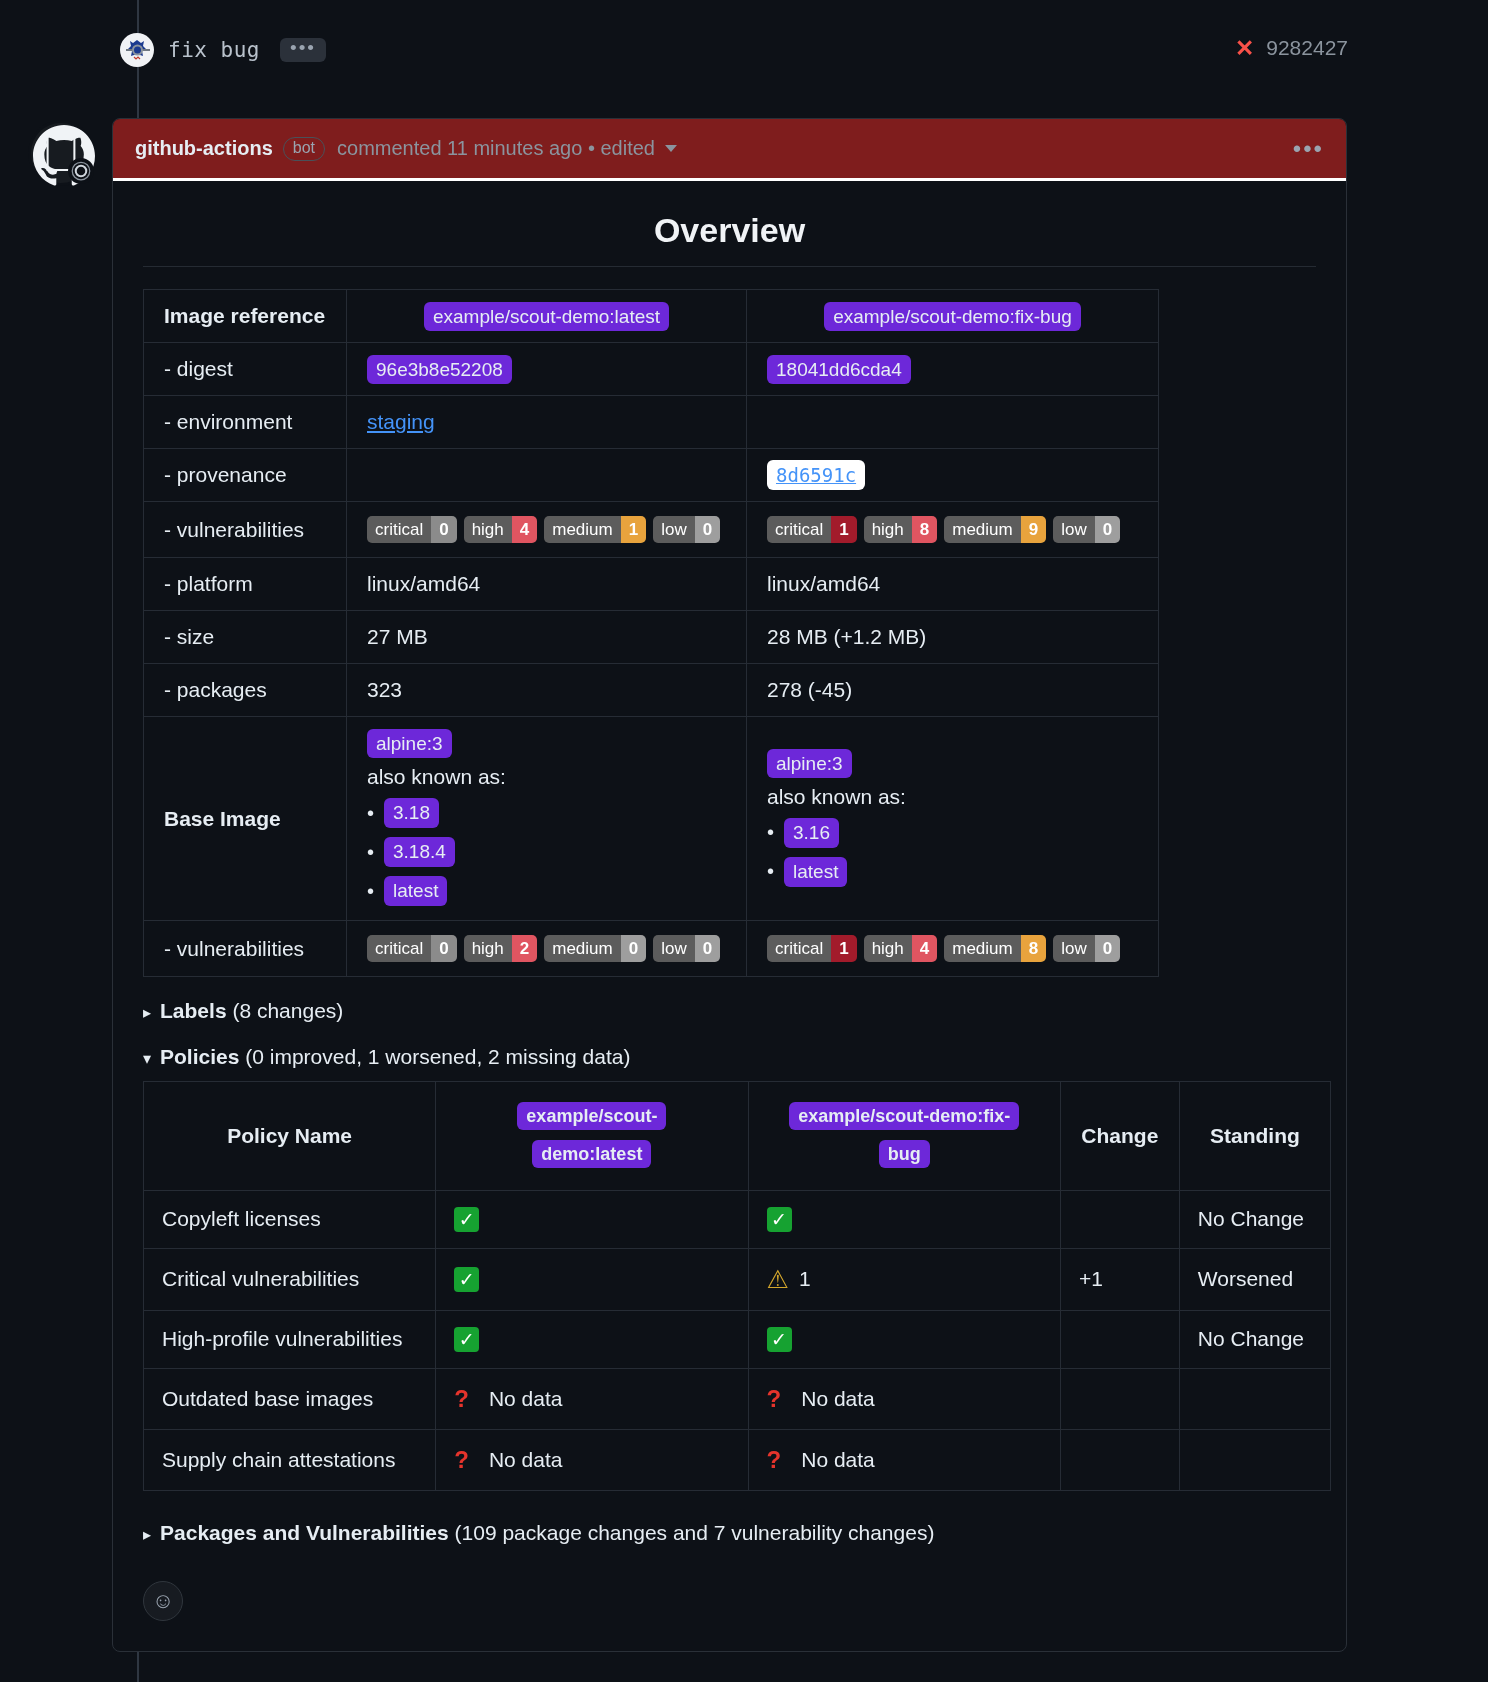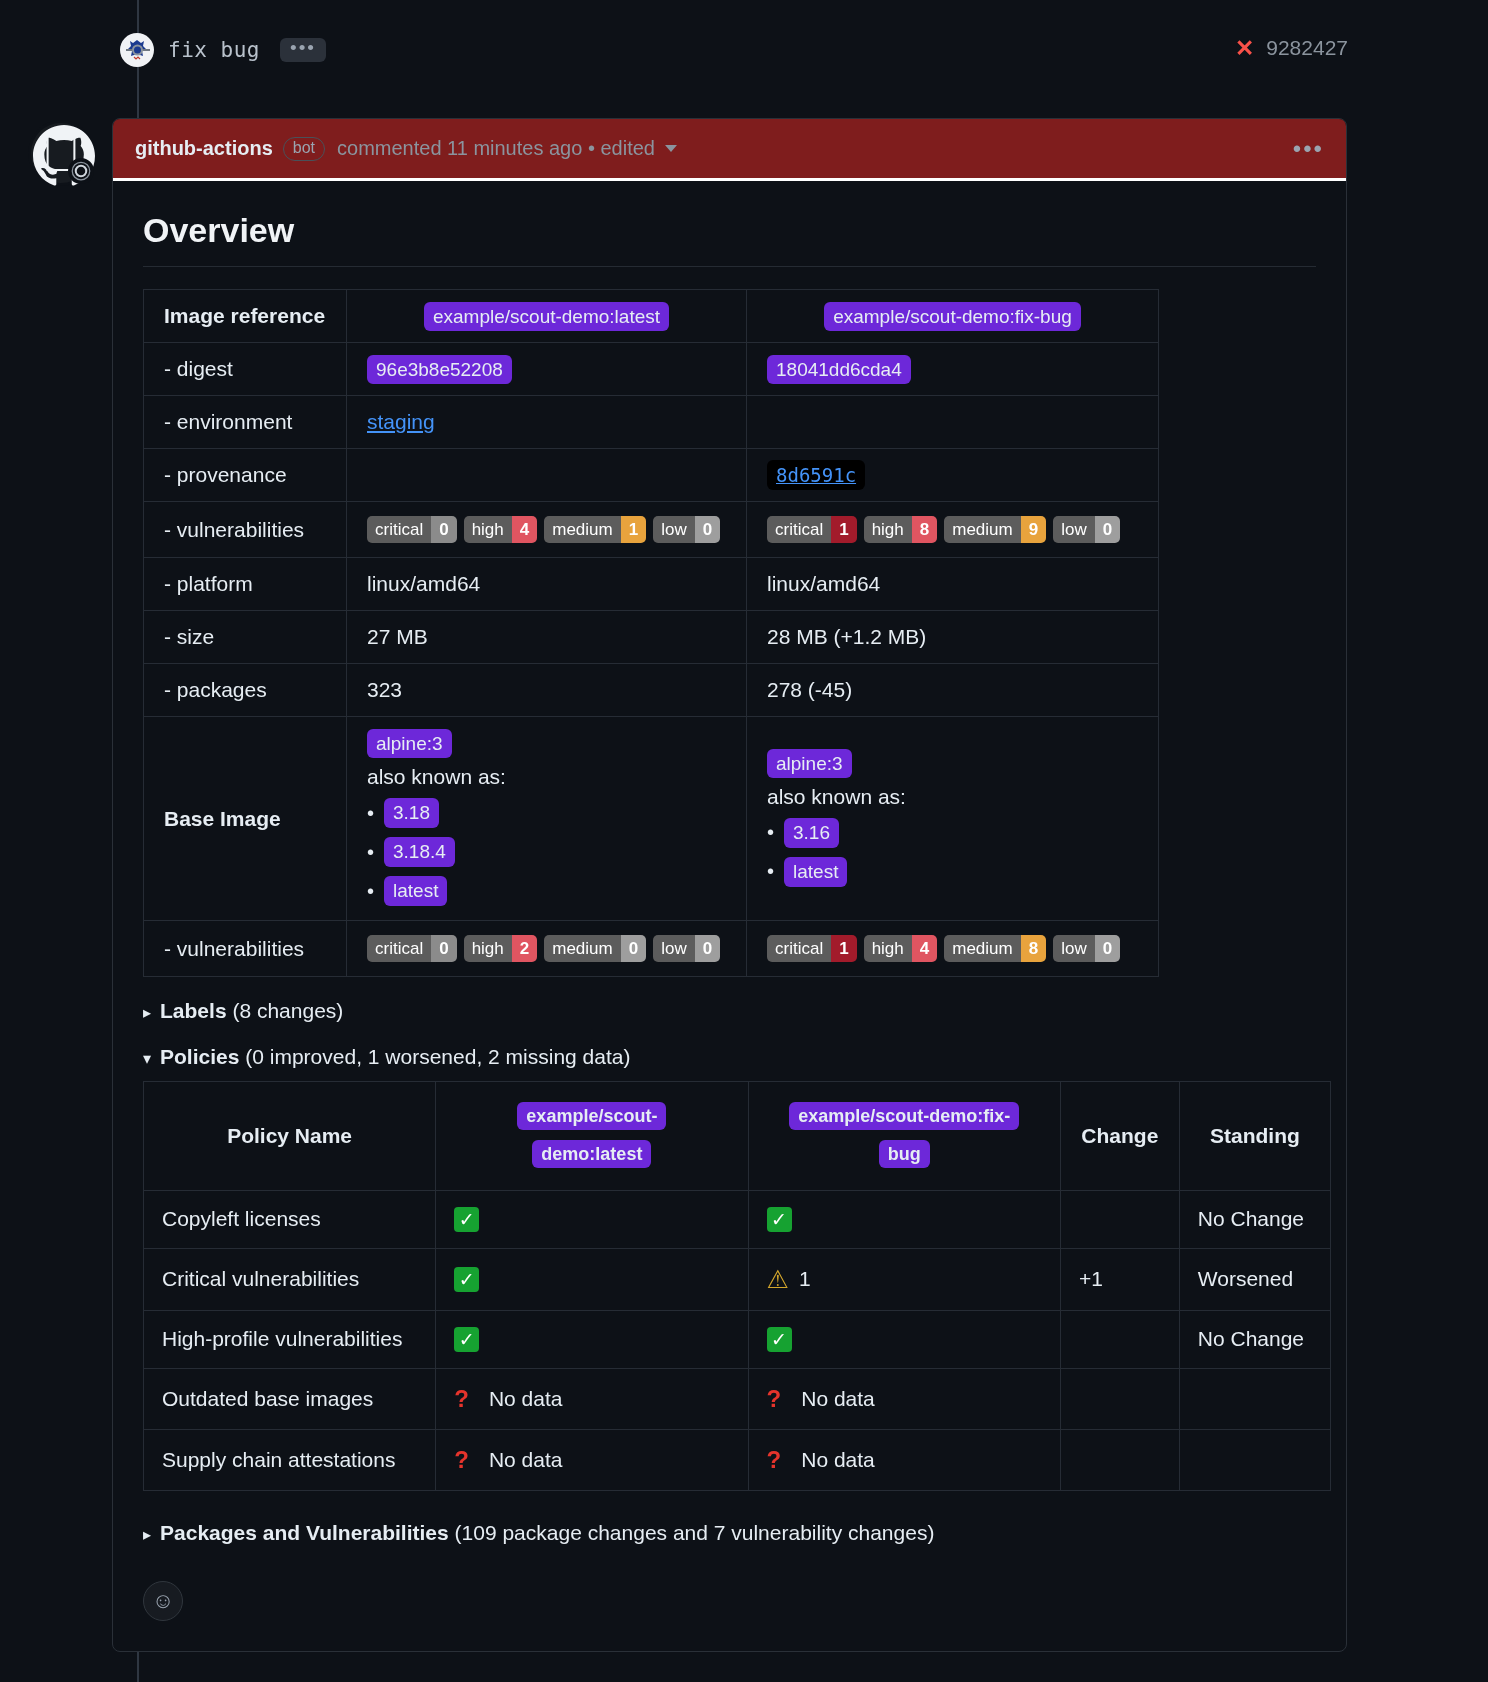--- a/index.html
+++ b/index.html
@@ -138,20 +138,21 @@
     display: flex; align-items: center; justify-content: center;
   }
 
   h2.overview {
     font-size: 34px;
     font-weight: 700;
     margin: 4px 0 22px 0;
     padding-bottom: 16px;
     border-bottom: 1px solid #252b33;
     color: #f0f3f6;
+    text-align: center;
   }
 
   
   table { border-collapse: collapse; }
   .t-overview { width: 1016px; margin-bottom: 10px; }
   .t-overview td, .t-overview th {
     border: 1px solid #262c35;
     padding: 14px 20px;
     font-size: 21px;
     text-align: left;
@@ -168,21 +169,21 @@
     padding: 4px 9px;
     font-family: Liberation Sans, sans-serif;
     font-size: 19px;
     color: #e6edf3;
     white-space: nowrap;
   }
   code.chip.small { font-size: 18px; }
   .center { text-align: center !important; }
   a.link { color: #4493f8; text-decoration: underline; }
   a.link-chip {
-    background: #000000;
+    background: #ffffff;
     border-radius: 6px;
     padding: 4px 9px;
     font-family: "DejaVu Sans Mono", monospace;
     font-size: 19px;
     color: #4493f8;
   }
 
   
   .badges { display: flex; gap: 7px; flex-wrap: wrap; }
   .badge {

